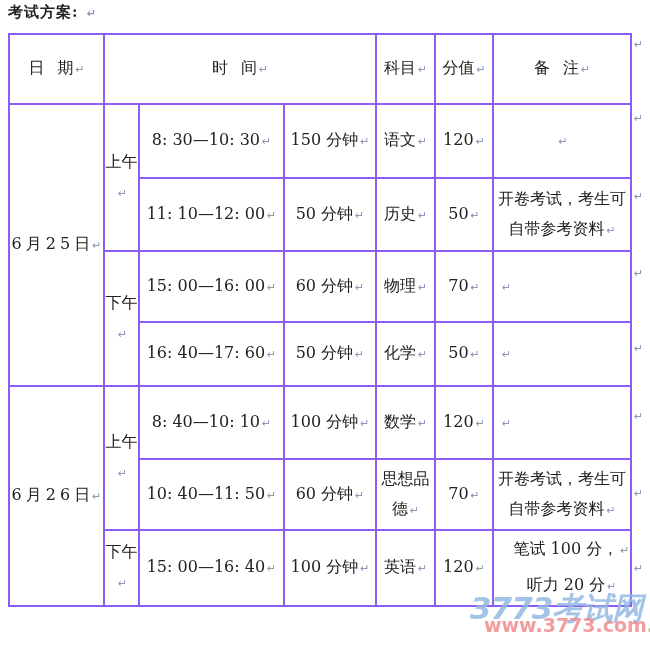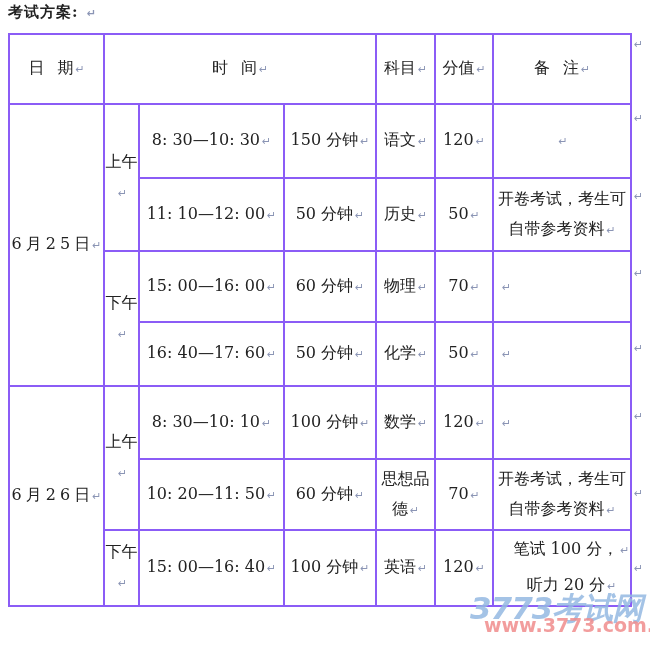--- a/index.html
+++ b/index.html
@@ -111,29 +111,29 @@
         <td class="c-time"><span>16: 40—17: 60</span><span class="ret">↵</span></td>
         <td class="c-dur"><span>50 分钟</span><span class="ret">↵</span></td>
         <td class="c-subj"><span>化学</span><span class="ret">↵</span></td>
         <td class="c-score"><span>50</span><span class="ret">↵</span></td>
         <td class="c-remark ret-left"><span class="ret">↵</span></td>
       </tr>
 
       <tr class="r5">
         <td rowspan="3" class="c-date"><span class="txt">6月26日</span><span class="ret">↵</span></td>
         <td rowspan="2" class="c-sess"><span>上午</span><span class="ret">↵</span></td>
-        <td class="c-time"><span>8: 30—10: 10</span><span class="ret">↵</span></td>
+        <td class="c-time"><span>8: 40—10: 10</span><span class="ret">↵</span></td>
         <td class="c-dur"><span>100 分钟</span><span class="ret">↵</span></td>
         <td class="c-subj"><span>数学</span><span class="ret">↵</span></td>
         <td class="c-score"><span>120</span><span class="ret">↵</span></td>
         <td class="c-remark ret-left"><span class="ret">↵</span></td>
       </tr>
 
       <tr class="r6">
-        <td class="c-time"><span>10: 20—11: 50</span><span class="ret">↵</span></td>
+        <td class="c-time"><span>10: 40—11: 50</span><span class="ret">↵</span></td>
         <td class="c-dur"><span>60 分钟</span><span class="ret">↵</span></td>
         <td class="c-subj"><span>思想品德</span><span class="ret">↵</span></td>
         <td class="c-score"><span>70</span><span class="ret">↵</span></td>
         <td class="c-remark"><span>开卷考试，考生可自带参考资料</span><span class="ret">↵</span></td>
       </tr>
 
       <tr class="r7">
         <td class="c-sess"><span>下午</span><span class="ret">↵</span></td>
         <td class="c-time"><span>15: 00—16: 40</span><span class="ret">↵</span></td>
         <td class="c-dur"><span>100 分钟</span><span class="ret">↵</span></td>

